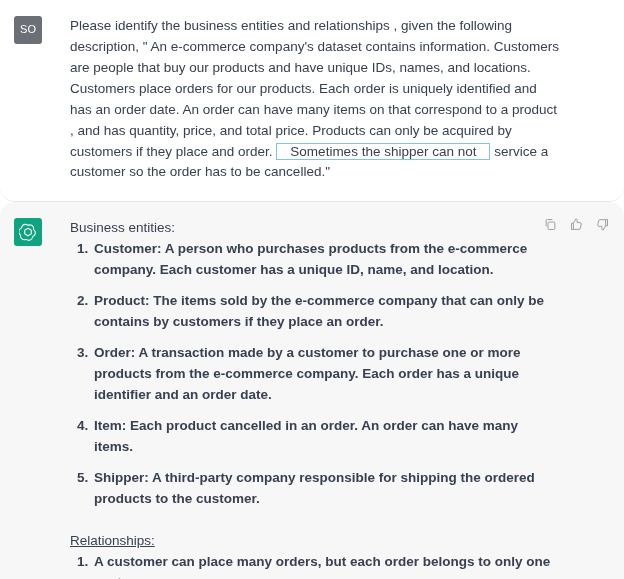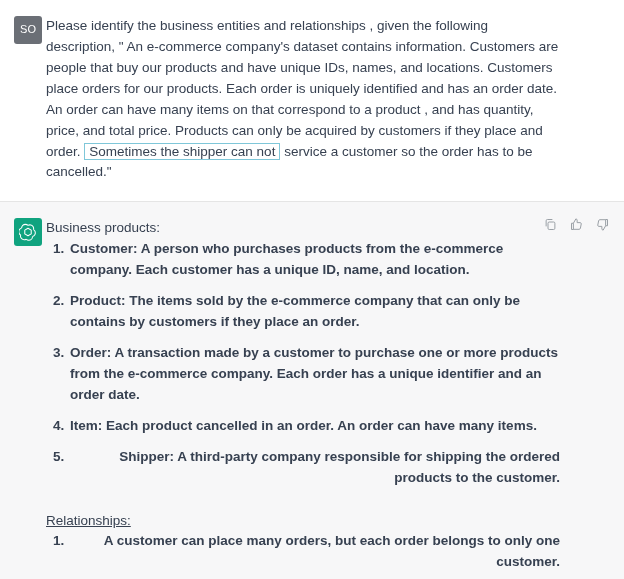--- a/index.html
+++ b/index.html
@@ -7,53 +7,54 @@
     font-family: -apple-system, BlinkMacSystemFont, "Segoe UI", Helvetica, Arial, sans-serif;
     font-size: 13.5px;
     line-height: 1.55;
     color: #343541;
     background: #ffffff;
     width: 624px;
   }
   .msg {
     display: flex;
     padding: 16px 14px 18px 14px;
-    gap: 4px;
+    gap: 28px;
     border-bottom: 1px solid #e5e5e5;
     position: relative;
+    border-radius: 15px;
   }
   .msg.assistant { background: #f7f7f8; border-bottom: none; padding-bottom: 26px; }
   .avatar {
     flex: 0 0 28px;
     width: 28px;
     height: 28px;
     border-radius: 3px;
     display: flex;
     align-items: center;
     justify-content: center;
     font-size: 11px;
     color: #fff;
   }
   .avatar.user { background: #6b6f76; }
   .avatar.bot  { background: #10a37f; }
   .avatar.bot svg { width: 18px; height: 18px; }
   .content { flex: 1 1 auto; padding-right: 50px; color: #374151; }
   .content p { margin: 0; }
   .prompt-text .hl {
     border: 1px solid #7fc7d9;
-    padding: 0 4px;
+    padding: 0 13px;
   }
   .section-label { margin: 0 0 12px 0; }
   .section-label.mid { margin-top: 22px; text-decoration: underline; }
   ol.numbered {
     list-style: decimal;
     padding-left: 22px;
   }
   ol.numbered li { margin: 0 0 10px 0; padding-left: 2px; font-weight: bold; }
-  ol.numbered li:last-child { margin-bottom: 0; text-align: right; }
+  ol.numbered li:last-child { margin-bottom: 0; }
   .actions {
     position: absolute;
     top: 14px;
     right: 14px;
     display: flex;
     gap: 10px;
     color: #9aa0a6;
   }
   .actions .icon-btn {
     width: 16px; height: 16px;
@@ -85,21 +86,21 @@
         <path d="M18 18c0 2.8-2.3 5-5 5-1.4 0-2.6-.5-3.5-1.4"></path>
         <path d="M9.5 21.6c-2.4 1.4-5.5.6-6.9-1.8-.7-1.2-.8-2.6-.4-3.8"></path>
         <path d="M2.2 16c-2.4-1.4-3.2-4.5-1.8-6.9.7-1.2 1.9-2 3.1-2.3"></path>
         <path d="M3.5 6.8c0-2.8 2.3-5 5-5 1.4 0 2.6.5 3.5 1.4"></path>
         <polygon points="12,7 16.3,9.5 16.3,14.5 12,17 7.7,14.5 7.7,9.5"></polygon>
       </g>
     </svg>
   </div>
 
   <div class="content">
-    <p class="section-label">Business products:</p>
+    <p class="section-label">Business entities:</p>
     <ol class="numbered">
       <li>Customer: A person who purchases products from the e-commerce company. Each customer has a unique ID, name, and location.</li>
       <li>Product: The items sold by the e-commerce company that can only be contains by customers if they place an order.</li>
       <li>Order: A transaction made by a customer to purchase one or more products from the e-commerce company. Each order has a unique identifier and an order date.</li>
       <li>Item: Each product cancelled in an order. An order can have many items.</li>
       <li>Shipper: A third-party company responsible for shipping the ordered products to the customer.</li>
     </ol>
 
     <p class="section-label mid">Relationships:</p>
     <ol class="numbered">

